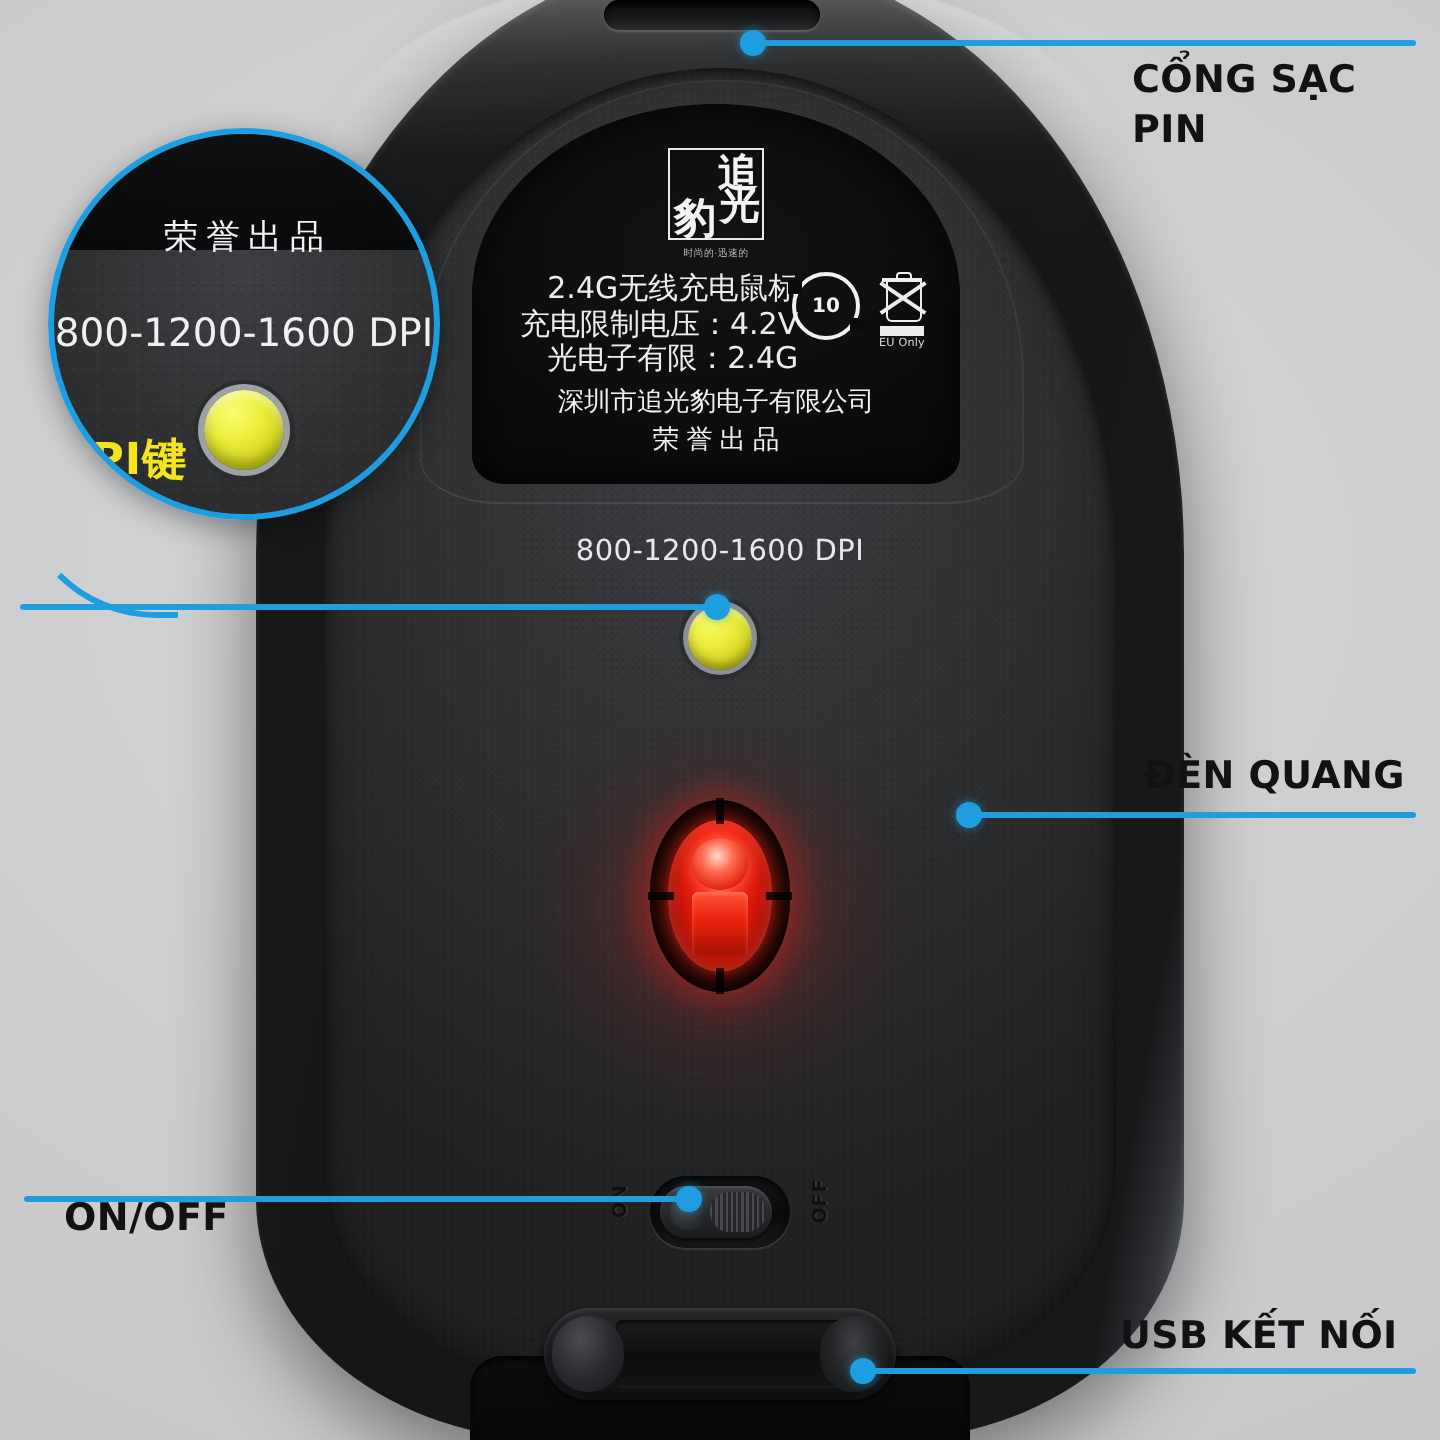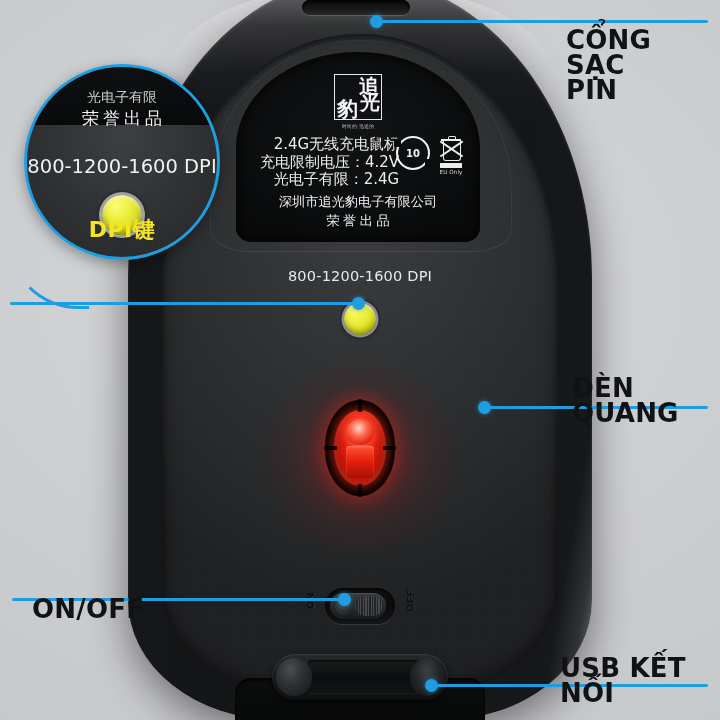--- a/index.html
+++ b/index.html
@@ -520,34 +520,34 @@
       0 0 0 3px #9ea1a5,
       0 0 0 5px #2a2c2e,
       0 2px 5px rgba(0,0,0,0.7),
       inset 0 -4px 6px rgba(0,0,0,0.28),
       inset 0 3px 4px rgba(255,255,255,0.55);
   }
   #mag-dpi-label {
     position: absolute;
     left: 0; right: 0;
     bottom: 12px;
-    text-align: center;
+    text-align: left;
     color: #f5e521;
     font-size: 22px;
     font-weight: bold;
     font-family: "DejaVu Sans", sans-serif;
     letter-spacing: 0.5px;
   }
 
   
   .callout-label {
     position: absolute;
     color: #111214;
     font-weight: bold;
-    font-size: 26px;
+    font-size: 19px;
     line-height: 25px;
     font-family: "DejaVu Sans", sans-serif;
     letter-spacing: 0.2px;
     white-space: pre-line;
   }
   .leader-line {
     position: absolute;
     height: 3px;
     background: #1e9ee0;
     border-radius: 2px;
@@ -676,21 +676,20 @@
     <div id="bottom-foot"></div>
     <div id="usb-dock">
       <div id="usb-body"></div>
       <div id="usb-cap"></div>
       <div id="usb-tail"></div>
     </div>
   </div>
 
   <div id="magnifier">
     <div id="mag-label-strip"></div>
-    <div id="mag-partial-top">光电子有限</div>
     <div id="mag-honor">荣誉出品</div>
     <div id="mag-dpi-text">800-1200-1600 DPI</div>
     <div id="mag-dpi-button"></div>
     <div id="mag-dpi-label">DPI键</div>
   </div>
   <div id="mag-elbow"></div>
   <div class="leader-line" id="lead-mag-h"></div>
   <div class="leader-dot" id="dot-mag"></div>
 
   <div class="leader-line" id="lead-charge"></div>

